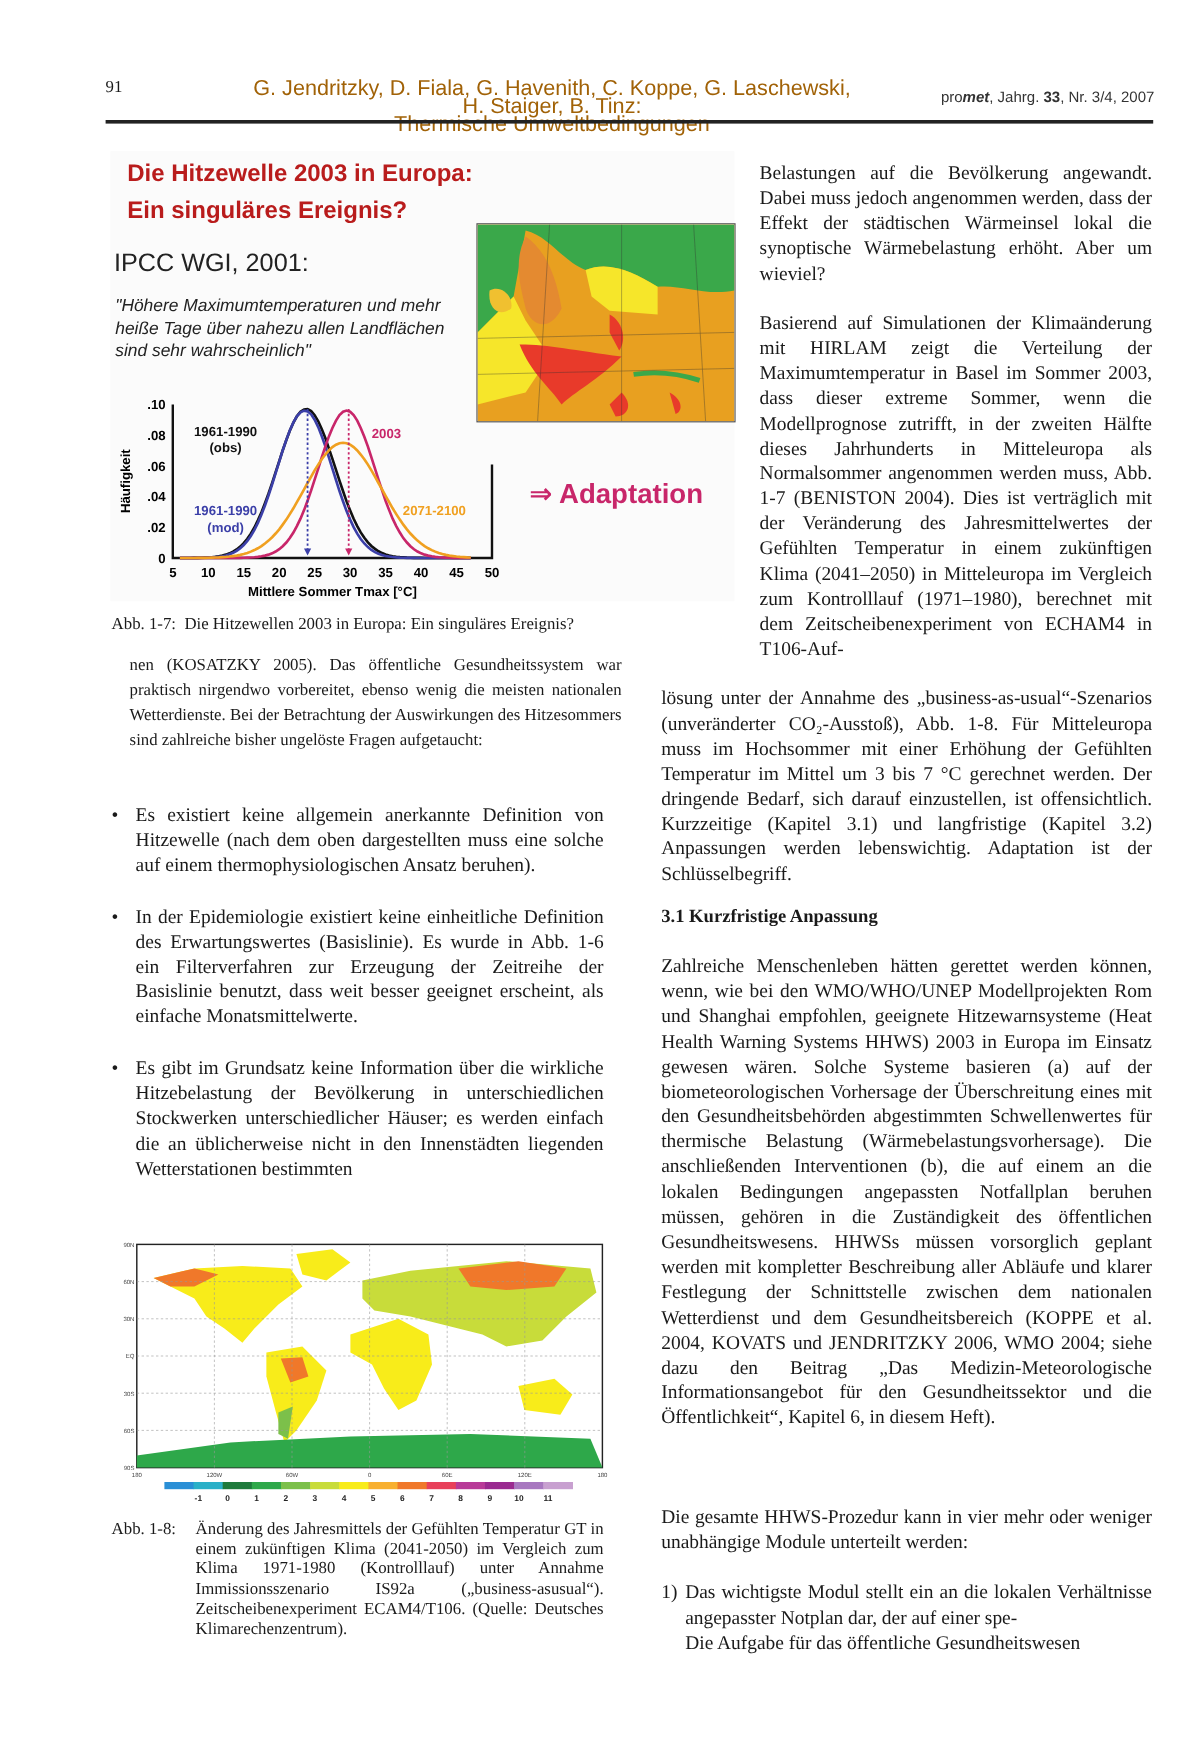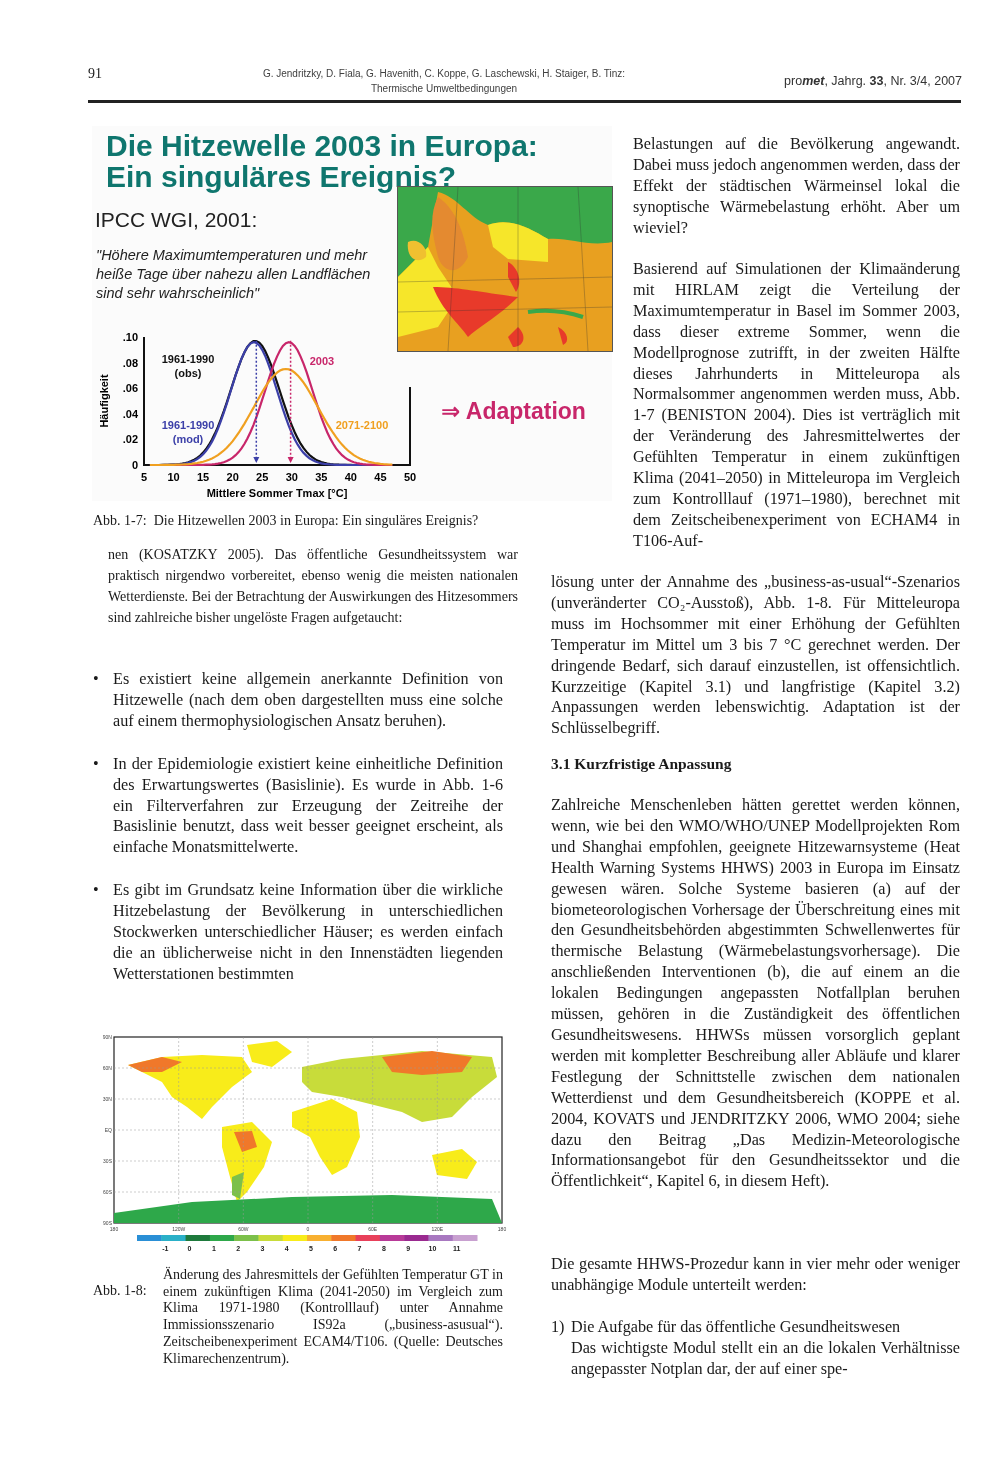--- a/index.html
+++ b/index.html
@@ -2,47 +2,47 @@
 <html><head>
 <meta charset="utf-8">
 <style>
   html, body { margin: 0; padding: 0; background: #ffffff; }
   body { width: 1000px; height: 1461px; position: relative; overflow: hidden; color: #1a1a1a; }
   .serif { font-family: "Liberation Serif", "DejaVu Serif", serif; }
   .sans { font-family: "Liberation Sans", "DejaVu Sans", sans-serif; }
 
   
   .page-no { position: absolute; left: 88px; top: 66px; font-size: 14px; }
-  .header-authors { position: absolute; left: 184px; top: 66px; width: 520px; text-align: center; font-size: 10px; line-height: 15px; color: #404040; }
+  .header-authors { position: absolute; left: 200px; top: 66px; width: 520px; text-align: center; font-size: 18px; line-height: 15px; color: #a16207; }
   .header-journal { position: absolute; right: 38px; top: 74px; font-size: 12.5px; color: #333; }
   .header-journal b.ital { font-style: italic; }
   .header-rule { position: absolute; left: 88px; top: 100px; width: 873px; height: 3px; background: #222; }
 
   
   .fig17 { position: absolute; left: 92px; top: 126px; width: 520px; height: 375px; background: #fbfbfb; }
-  .fig17-title { position: absolute; left: 14px; top: 4px; color: #0f766e; font-weight: bold; font-size: 30px; line-height: 31px; }
+  .fig17-title { position: absolute; left: 14px; top: 4px; color: #b91c1c; font-weight: bold; font-size: 20px; line-height: 31px; }
   .fig17-ipcc { position: absolute; left: 3px; top: 82px; font-size: 21px; color: #222; }
   .fig17-quote { position: absolute; left: 4px; top: 120px; font-size: 14.5px; line-height: 19px; font-style: italic; color: #222; width: 290px; }
   .fig17-map { position: absolute; left: 305px; top: 60px; width: 214px; height: 164px; border: 1px solid #555; }
   .fig17-adapt { position: absolute; left: 349px; top: 272px; font-size: 23px; font-weight: bold; color: #c8266a; }
   .fig17-chart { position: absolute; left: 0; top: 195px; width: 340px; height: 180px; }
 
   .caption17 { position: absolute; left: 93px; top: 513px; font-size: 14px; }
 
   
   .col-left { position: absolute; left: 108px; width: 410px; font-size: 14px; line-height: 20.9px; text-align: justify; }
   .p-left1 { top: 545px; }
   .bullets { position: absolute; left: 93px; width: 410px; font-size: 16.2px; line-height: 20.9px; }
   .bullet { position: relative; padding-left: 20px; text-align: justify; margin-bottom: 22px; }
   .bullet .dot { position: absolute; left: 0; top: 0; }
 
   
   .fig18 { position: absolute; left: 92px; top: 1027px; width: 420px; height: 230px; }
   .caption18 { position: absolute; left: 93px; top: 1267px; width: 410px; font-size: 14px; line-height: 16.7px; }
-  .caption18 .lab { position: absolute; left: 0; top: 16px; }
+  .caption18 .lab { position: absolute; left: 0; top: 0; }
   .caption18 .txt { margin-left: 70px; text-align: justify; }
 
   
   .col-right { position: absolute; left: 633px; width: 327px; font-size: 16.2px; line-height: 20.9px; text-align: justify; }
   .col-right-full { position: absolute; left: 551px; width: 409px; font-size: 16.2px; line-height: 20.9px; text-align: justify; }
   .section-head { position: absolute; left: 551px; top: 755px; font-size: 15.5px; font-weight: bold; text-align: right; }
   .list-item { position: absolute; left: 551px; top: 1317px; width: 409px; font-size: 16.2px; line-height: 20.9px; }
   .list-item .num { position: absolute; left: 0; top: 0; }
   .list-item .body { margin-left: 20px; text-align: justify; }
 </style>
@@ -215,16 +215,16 @@
 <div class="col-right-full serif" style="top:572px;">lösung unter der Annahme des „business-as-usual“-Szenarios (unveränderter CO₂-Ausstoß), Abb. 1-8. Für Mitteleuropa muss im Hochsommer mit einer Erhöhung der Gefühlten Temperatur im Mittel um 3 bis 7 °C gerechnet werden. Der dringende Bedarf, sich darauf einzustellen, ist offensichtlich. Kurzzeitige (Kapitel 3.1) und langfristige (Kapitel 3.2) Anpassungen werden lebenswichtig. Adaptation ist der Schlüsselbegriff.</div>
 
 <div class="section-head serif">3.1  Kurzfristige Anpassung</div>
 
 <div class="col-right-full serif" style="top:795px;">Zahlreiche Menschenleben hätten gerettet werden können, wenn, wie bei den WMO/WHO/UNEP Modellprojekten Rom und Shanghai empfohlen, geeignete Hitzewarnsysteme (Heat Health Warning Systems HHWS) 2003 in Europa im Einsatz gewesen wären. Solche Systeme basieren (a) auf der biometeorologischen Vorhersage der Überschreitung eines mit den Gesundheitsbehörden abgestimmten Schwellenwertes für thermische Belastung (Wärmebelastungsvorhersage). Die anschließenden Interventionen (b), die auf einem an die lokalen Bedingungen angepassten Notfallplan beruhen müssen, gehören in die Zuständigkeit des öffentlichen Gesundheitswesens. HHWSs müssen vorsorglich geplant werden mit kompletter Beschreibung aller Abläufe und klarer Festlegung der Schnittstelle zwischen dem nationalen Wetterdienst und dem Gesundheitsbereich (KOPPE et al. 2004, KOVATS und JENDRITZKY 2006, WMO 2004; siehe dazu den Beitrag „Das Medizin-Meteorologische Informationsangebot für den Gesundheitssektor und die Öffentlichkeit“, Kapitel 6, in diesem Heft).</div>
 <div class="col-right-full serif" style="top:1254px;">Die gesamte HHWS-Prozedur kann in vier mehr oder weniger unabhängige Module unterteilt werden:</div>
 
 <div class="list-item serif">
   <span class="num">1)</span>
   <div class="body">
+    <div>Das wichtigste Modul stellt ein an die lokalen Verhältnisse angepasster Notplan dar, der auf einer spe-</div>
     <div>Die Aufgabe für das öffentliche Gesundheitswesen</div>
-    <div>Das wichtigste Modul stellt ein an die lokalen Verhältnisse angepasster Notplan dar, der auf einer spe-</div>
   </div>
 </div>
 
 </body></html>

